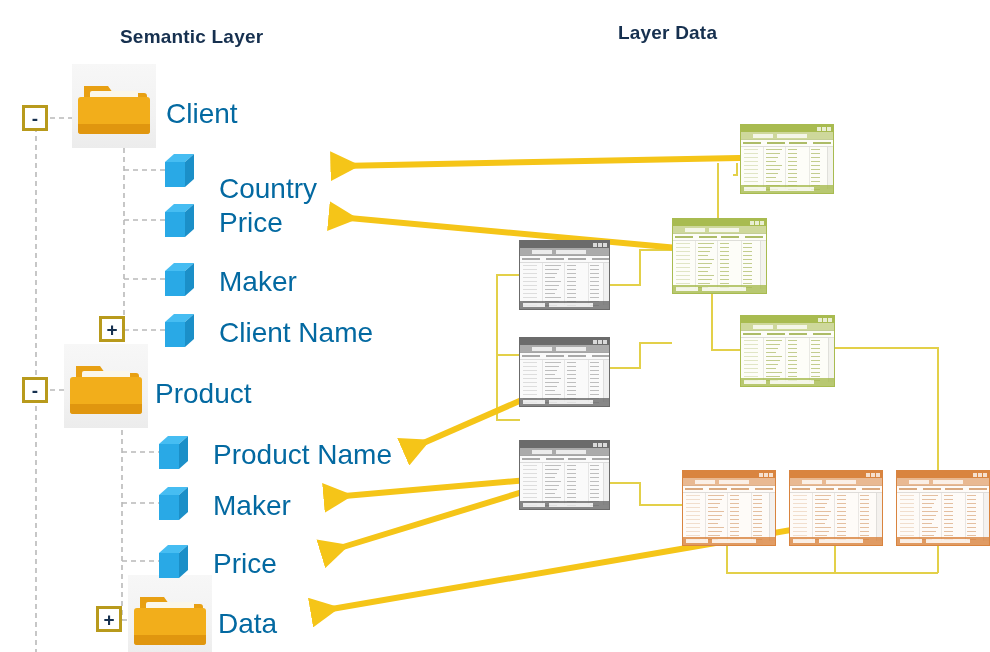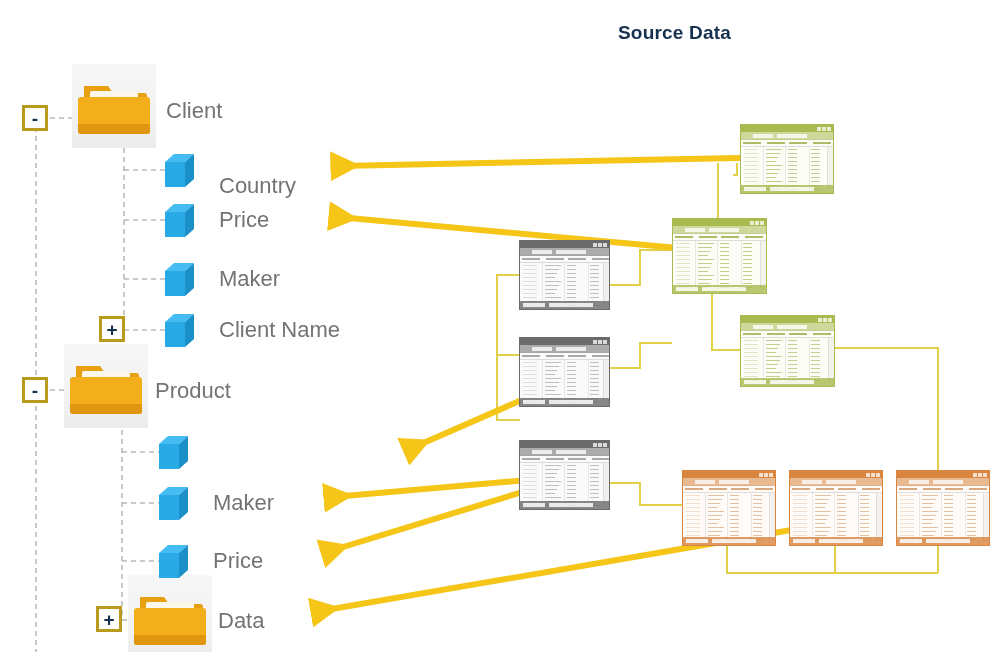--- a/index.html
+++ b/index.html
@@ -35,22 +35,22 @@
     left: 0; top: 0;
     width: 990px;
     height: 652px;
     overflow: visible;
     pointer-events: none;
   }
 
   
   .node-label {
     position: absolute;
-    font-size: 22px;
-    color: #737373;
+    font-size: 28px;
+    color: #0369a1;
     white-space: nowrap;
     line-height: 1;
   }
 
   
   .pm-box {
     position: absolute;
     width: 26px;
     height: 26px;
     border: 3px solid #b89a1c;
@@ -143,21 +143,22 @@
     right: 0;
     background: rgba(0,0,0,.04);
     border-left: 1px solid rgba(0,0,0,.08);
   }
 </style>
 </head>
 <body>
 
 <div id="stage">
 
-  <div class="col-title" id="title-source">Source Data</div>
+  <div class="col-title" id="title-semantic">Semantic Layer</div>
+  <div class="col-title" id="title-source">Layer Data</div>
 
   <svg class="layer" id="tree-lines">
     <g stroke="#b9b9b9" stroke-width="1.6" stroke-dasharray="5,4" fill="none">
 
       <line x1="36" y1="118" x2="36" y2="652"></line>
 
       <line x1="50" y1="118" x2="88" y2="118"></line>
 
       <line x1="124" y1="148" x2="124" y2="330"></line>
       <line x1="124" y1="170" x2="166" y2="170"></line>
@@ -303,20 +304,21 @@
       <path d="M24,13 L33,5 L33,30 L24,38 z" fill="#1b8fc8"></path>
     </svg>
   </div>
 
   <div class="node-label" style="left:166px; top:100px;">Client</div>
   <div class="node-label" style="left:219px; top:175px;">Country</div>
   <div class="node-label" style="left:219px; top:209px;">Price</div>
   <div class="node-label" style="left:219px; top:268px;">Maker</div>
   <div class="node-label" style="left:219px; top:319px;">Client Name</div>
   <div class="node-label" style="left:155px; top:380px;text-align:center;">Product</div>
+  <div class="node-label" style="left:213px; top:441px;">Product Name</div>
   <div class="node-label" style="left:213px; top:492px;">Maker</div>
   <div class="node-label" style="left:213px; top:550px;">Price</div>
   <div class="node-label" style="left:218px; top:610px;">Data</div>
 
   <div class="tbl tbl-green" id="t-green-1" style="left: 740px; top: 124px; width: 94px; height: 70px; background: rgb(253, 253, 248); border-color: rgb(168, 187, 80);">
       <div class="titlebar" style="background: rgb(168, 187, 80);">
         <i class="ctl"></i>
         <i class="ctl"></i>
         <i class="ctl"></i>
       </div>

